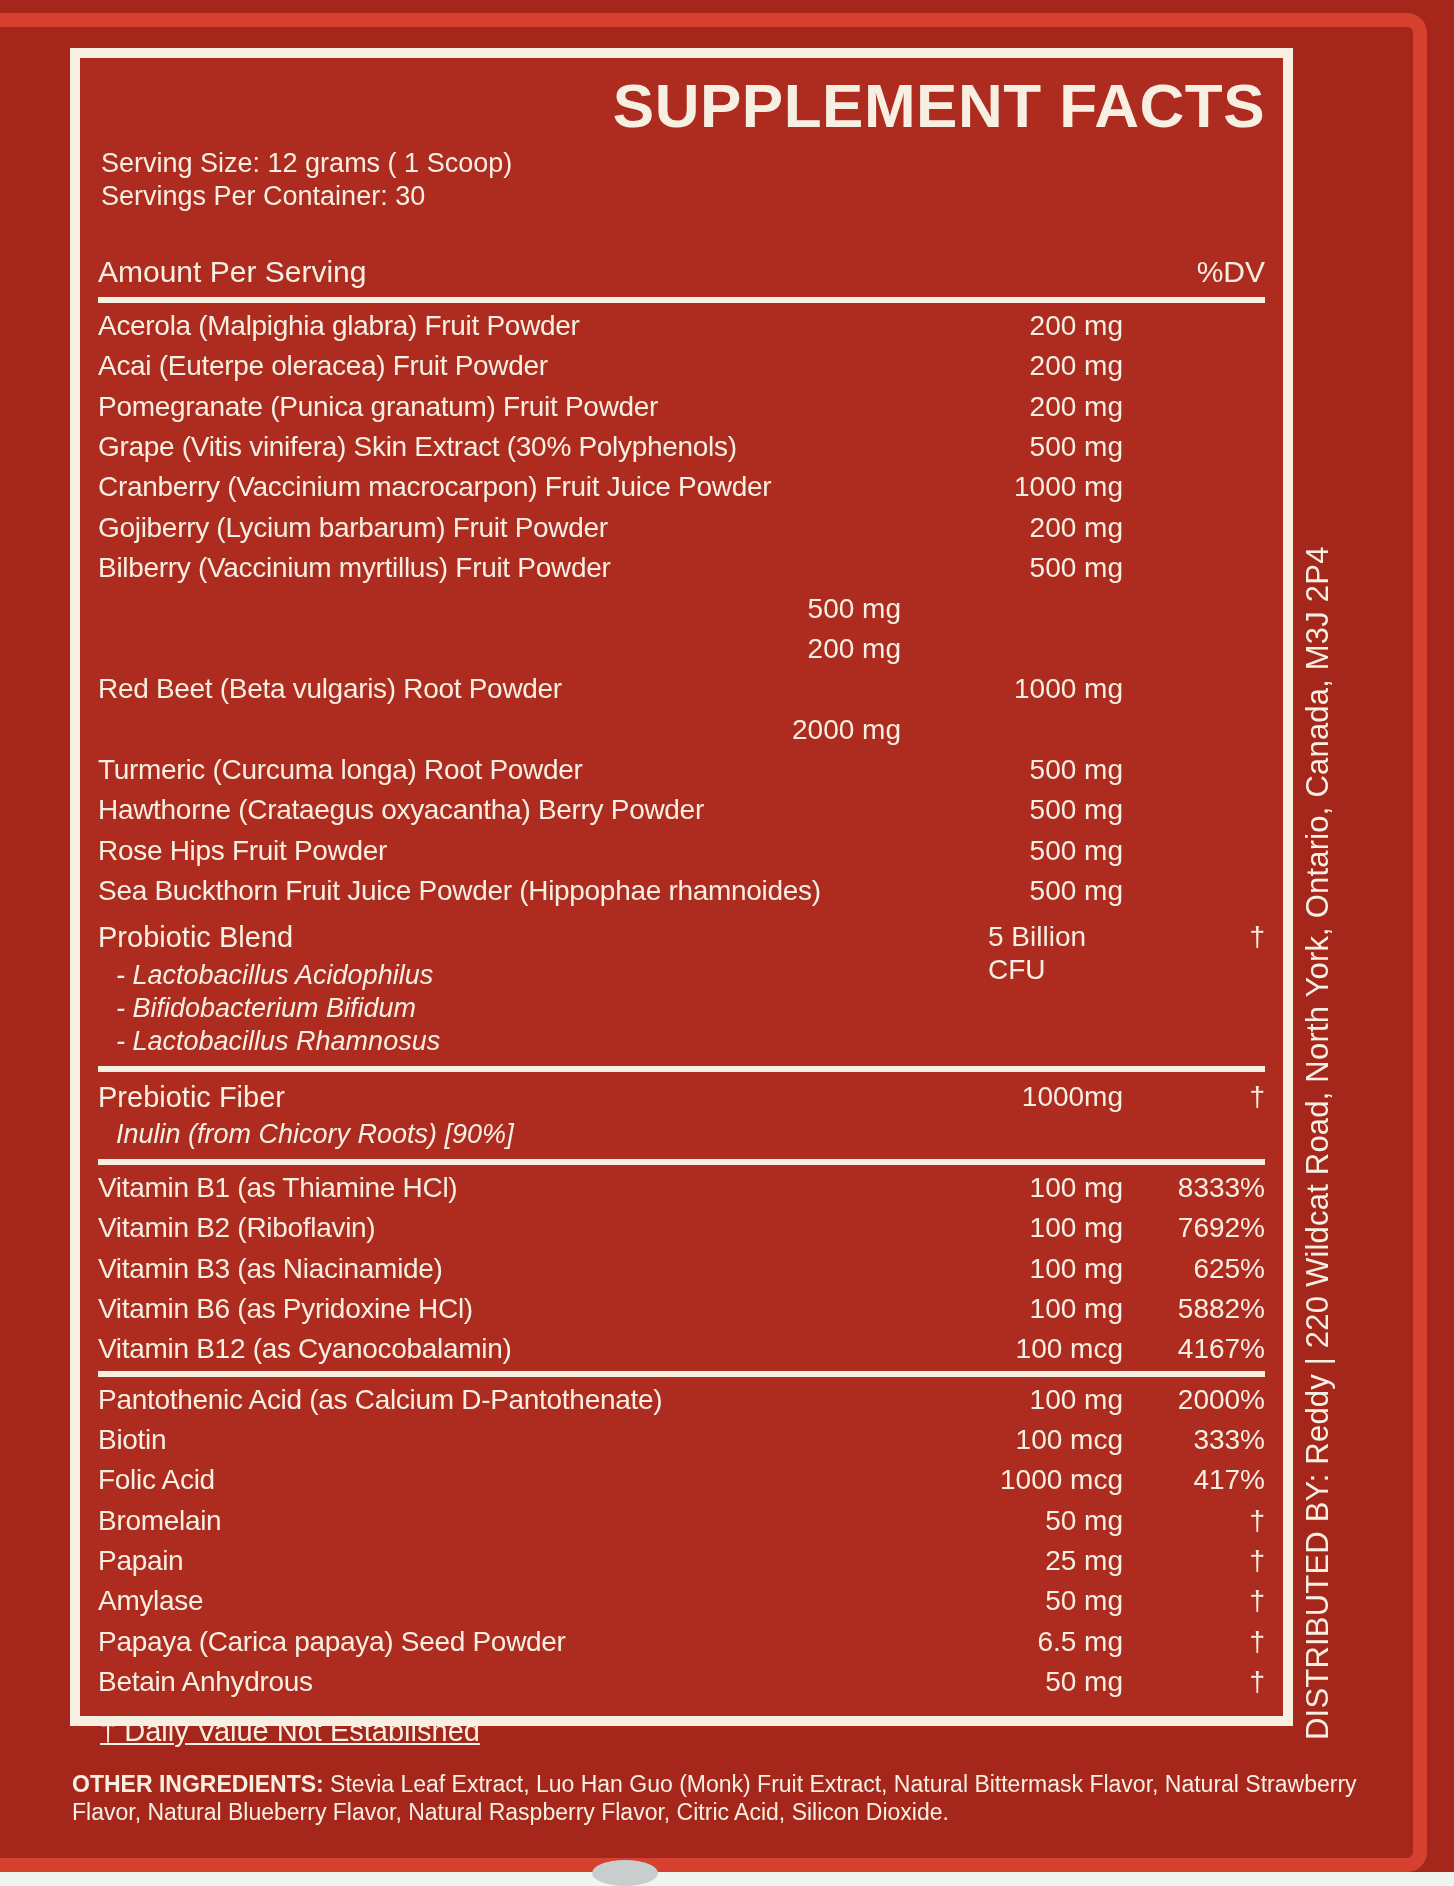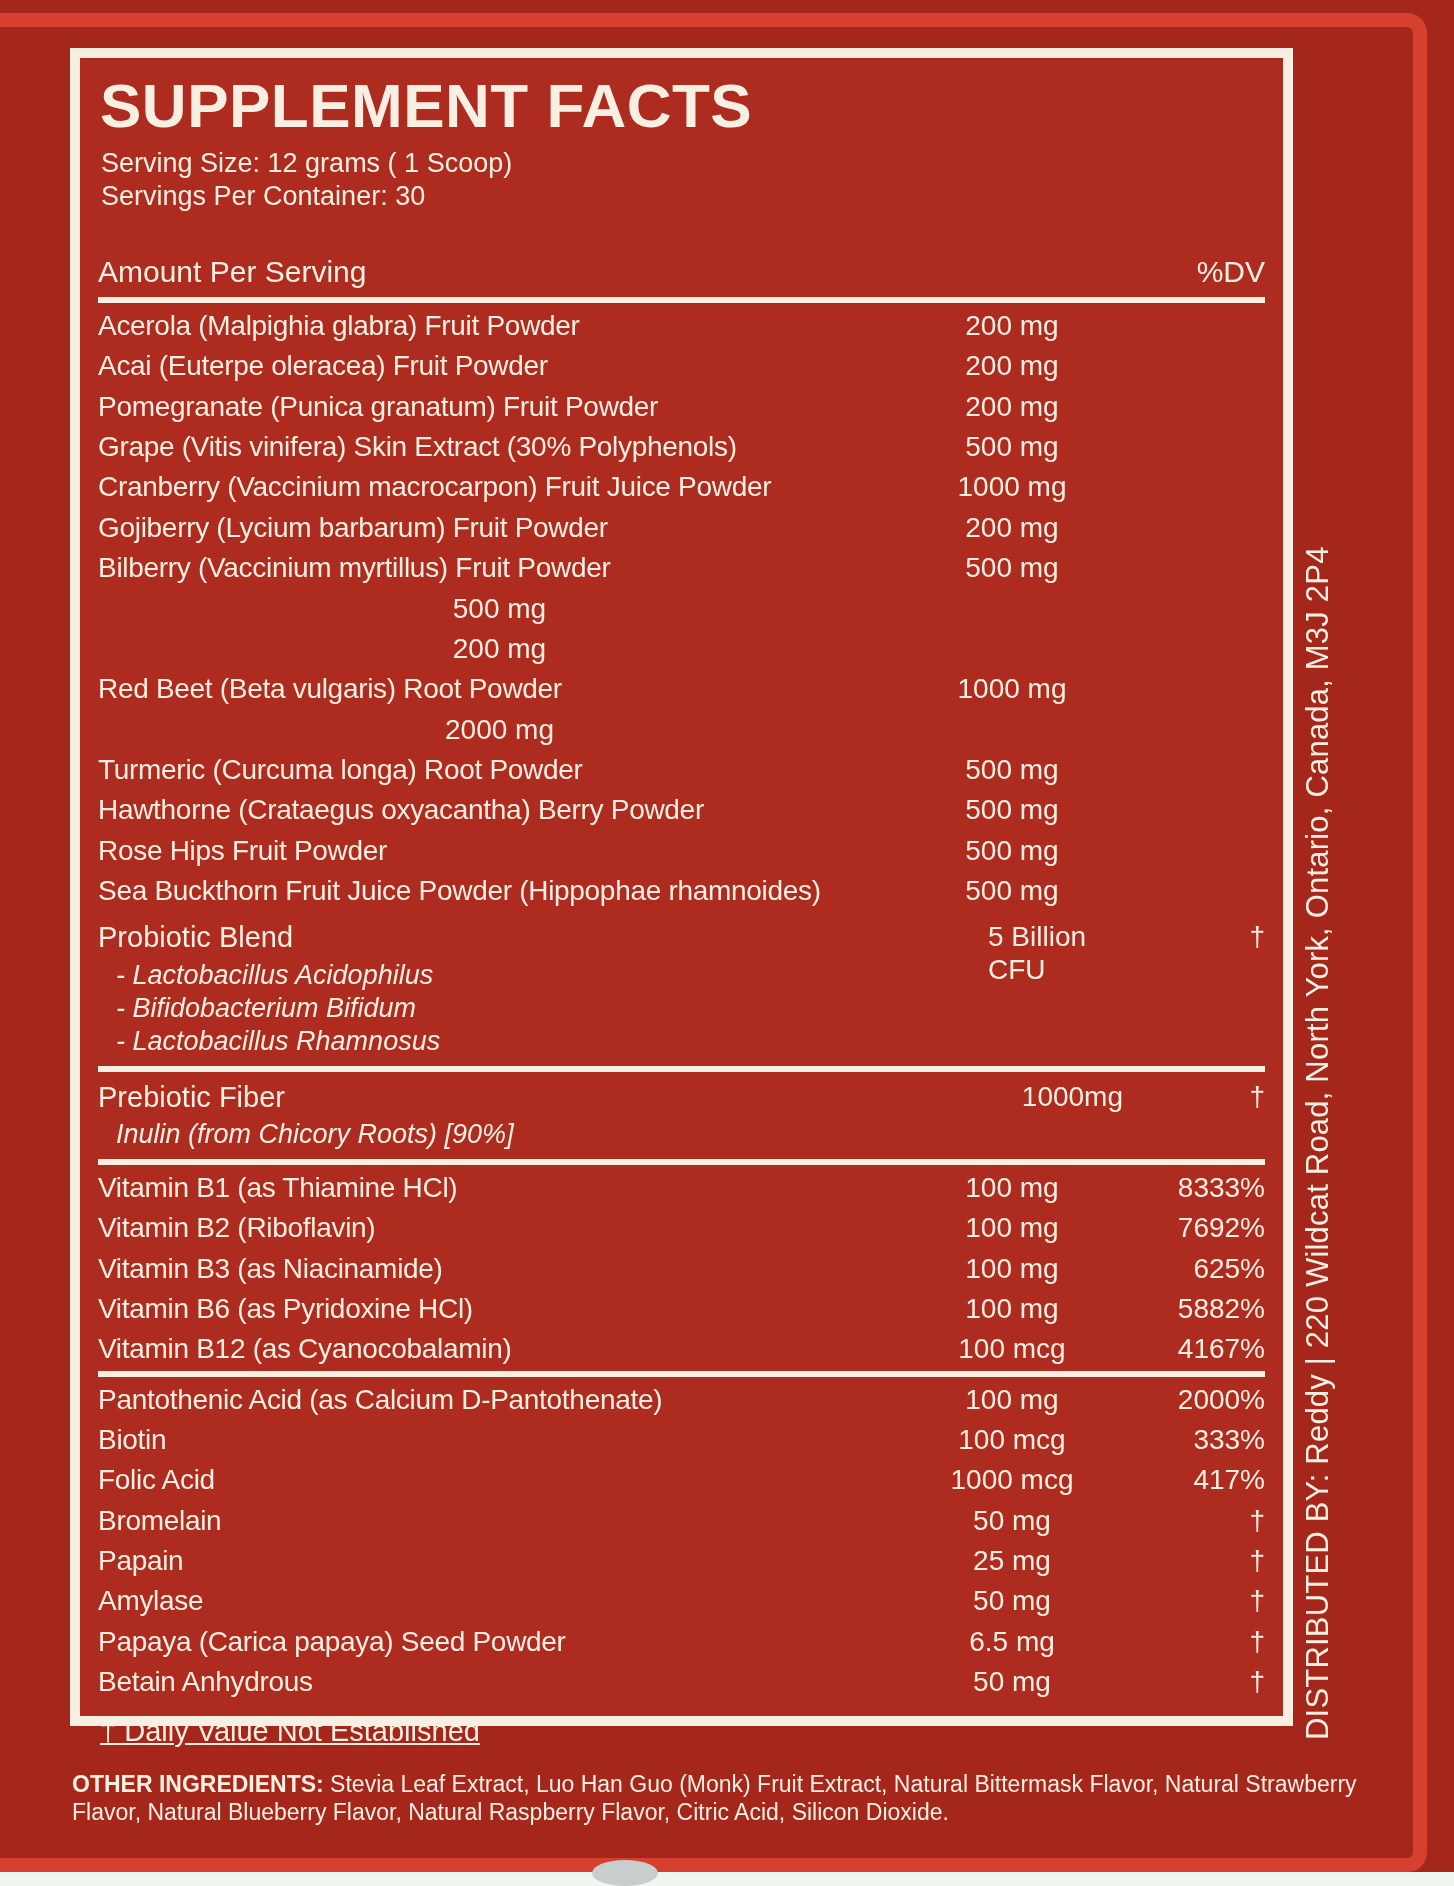--- a/index.html
+++ b/index.html
@@ -32,36 +32,37 @@
   .panel{
     position:absolute;left:70px;top:48px;width:1223px;height:1678px;
     border:10px solid var(--cream);
     background:var(--panel-red);
     padding:14px 18px 8px 18px;
     display:flex;flex-direction:column;
   }
   .panel-title{
     font-size:62px;font-weight:800;letter-spacing:.5px;line-height:1.02;
     margin:2px 0 10px 2px;
+    text-align:right;
   }
   .serving-line{font-size:27px;line-height:1.2;margin-left:3px;}
 
   .sep{height:3px;background:var(--cream);}
   .sep.thick{height:10px;}
   .sep.dbl{height:10px;background:transparent;border-top:3px solid var(--cream);border-bottom:3px solid var(--cream);}
   .sep.after-serving{margin-top:10px;margin-bottom:2px;}
   .sep.m{margin:2px 0;}
 
   .hdr-row{display:grid;grid-template-columns:1fr 150px;align-items:baseline;padding:7px 0 6px;}
   .hdr-left{font-size:30px;}
   .hdr-right{font-size:30px;text-align:right;margin-top:24px;}
 
   .row{display:grid;grid-template-columns:1fr 222px 142px;align-items:baseline;padding:5px 0 4px;font-size:28px;line-height:1.12;}
   .row .n{letter-spacing:-.3px;white-space:nowrap;}
-  .row .a{text-align:center;white-space:nowrap;}
+  .row .a{text-align:right;white-space:nowrap;}
   .row .d{text-align:right;white-space:nowrap;}
 
   .blend{display:grid;grid-template-columns:1fr 222px 142px;align-items:start;padding:7px 0 6px;font-size:28px;line-height:1.15;}
   .blend .a{display:flex;justify-content:flex-end;}
   .blend .a span{display:inline-block;max-width:135px;text-align:left;white-space:normal;}
   .blend .d{text-align:right;}
   .blend-title{font-size:29px;margin-bottom:4px;}
   .sub-item{font-style:italic;font-size:27px;padding-left:18px;line-height:1.22;}
 
   .footnote{font-size:29px;padding:9px 0 4px 2px;text-decoration:underline;}

